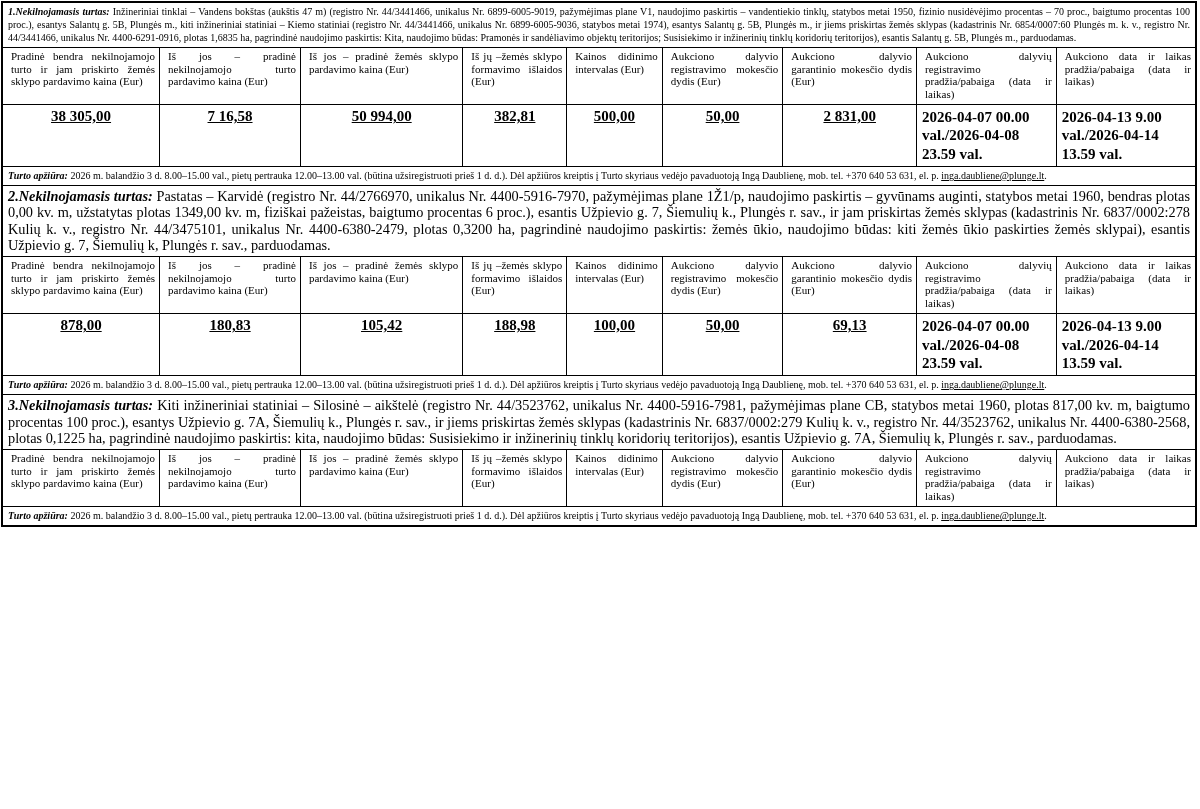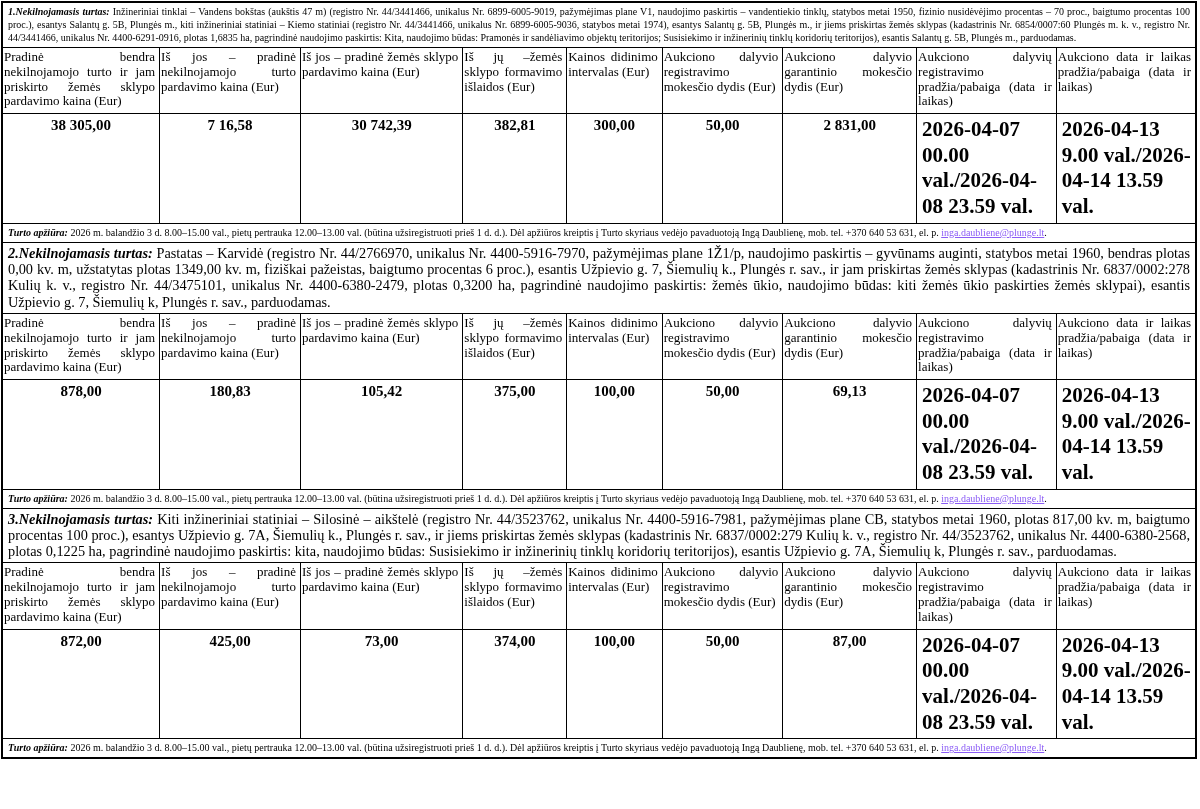--- a/index.html
+++ b/index.html
@@ -38,42 +38,43 @@
     font-size: 14.3px;
     line-height: 1.14;
     margin-top: 24px;
   }
   .lead {
     font-weight: bold;
     font-style: italic;
   }
   
   td.hc {
-    font-size: 13px;
+    font-size: 11px;
     line-height: 1.14;
     text-align: justify;
-    padding: 2px 4px 4px 1px;
+    padding: 2px 4px 4px 8px;
   }
   
   td.vc {
     font-size: 15px;
     font-weight: bold;
     text-align: center;
     padding: 3px 2px 30px 2px;
+    text-decoration: underline;
   }
   
   td.dc {
-    font-size: 21px;
+    font-size: 15px;
     font-weight: bold;
     text-align: left;
     line-height: 1.22;
     padding: 3px 3px 3px 5px;
   }
   a.email {
-    color: #8b5cf6;
+    color: #000000;
     cursor: pointer;
     margin-top: 28px;
   }
 </style>
 </head>
 <body>
 
 <div class="doc-wrap">
   <table class="auction">
     <colgroup>
@@ -101,23 +102,23 @@
         <td class="hc">Iš jų –žemės sklypo formavimo išlaidos (Eur)</td>
         <td class="hc">Kainos didinimo intervalas (Eur)</td>
         <td class="hc">Aukciono dalyvio registravimo mokesčio dydis (Eur)</td>
         <td class="hc">Aukciono dalyvio garantinio mokesčio dydis (Eur)</td>
         <td class="hc">Aukciono dalyvių registravimo pradžia/pabaiga (data ir laikas)</td>
         <td class="hc">Aukciono data ir laikas pradžia/pabaiga (data ir laikas)</td>
       </tr>
       <tr>
         <td class="vc">38 305,00</td>
         <td class="vc">7 16,58</td>
-        <td class="vc">30 742,39</td>
+        <td class="vc">50 994,00</td>
         <td class="vc">382,81</td>
-        <td class="vc">300,00</td>
+        <td class="vc">500,00</td>
         <td class="vc">50,00</td>
         <td class="vc">2 831,00</td>
         <td class="dc">2026-04-07 00.00 val./2026-04-08 23.59 val.</td>
         <td class="dc">2026-04-13 9.00 val./2026-04-14 13.59 val.</td>
       </tr>
       <tr>
         <td colspan="9" class="para">
           <span class="lead">Turto apžiūra:</span><span> 2026 m. balandžio 3 d. 8.00–15.00 val., pietų pertrauka 12.00–13.00 val. (būtina užsiregistruoti prieš 1 d. d.). Dėl apžiūros kreiptis į Turto skyriaus vedėjo pavaduotoją Ingą Daublienę, mob. tel. +370 640 53 631, el. p. </span><a class="email" href="#">inga.daubliene@plunge.lt</a><span>.</span>
         </td>
       </tr>
@@ -135,21 +136,21 @@
         <td class="hc">Kainos didinimo intervalas (Eur)</td>
         <td class="hc">Aukciono dalyvio registravimo mokesčio dydis (Eur)</td>
         <td class="hc">Aukciono dalyvio garantinio mokesčio dydis (Eur)</td>
         <td class="hc">Aukciono dalyvių registravimo pradžia/pabaiga (data ir laikas)</td>
         <td class="hc">Aukciono data ir laikas pradžia/pabaiga (data ir laikas)</td>
       </tr>
       <tr>
         <td class="vc">878,00</td>
         <td class="vc">180,83</td>
         <td class="vc">105,42</td>
-        <td class="vc">375,00</td>
+        <td class="vc">188,98</td>
         <td class="vc">100,00</td>
         <td class="vc">50,00</td>
         <td class="vc">69,13</td>
         <td class="dc">2026-04-07 00.00 val./2026-04-08 23.59 val.</td>
         <td class="dc">2026-04-13 9.00 val./2026-04-14 13.59 val.</td>
       </tr>
       <tr>
         <td colspan="9" class="para">
           <span class="lead">Turto apžiūra:</span><span> 2026 m. balandžio 3 d. 8.00–15.00 val., pietų pertrauka 12.00–13.00 val. (būtina užsiregistruoti prieš 1 d. d.). Dėl apžiūros kreiptis į Turto skyriaus vedėjo pavaduotoją Ingą Daublienę, mob. tel. +370 640 53 631, el. p. </span><a class="email" href="#">inga.daubliene@plunge.lt</a><span>.</span>
         </td>
@@ -165,31 +166,20 @@
         <td class="hc">Iš jos – pradinė nekilnojamojo turto pardavimo kaina (Eur)</td>
         <td class="hc">Iš jos – pradinė žemės sklypo pardavimo kaina (Eur)</td>
         <td class="hc">Iš jų –žemės sklypo formavimo išlaidos (Eur)</td>
         <td class="hc">Kainos didinimo intervalas (Eur)</td>
         <td class="hc">Aukciono dalyvio registravimo mokesčio dydis (Eur)</td>
         <td class="hc">Aukciono dalyvio garantinio mokesčio dydis (Eur)</td>
         <td class="hc">Aukciono dalyvių registravimo pradžia/pabaiga (data ir laikas)</td>
         <td class="hc">Aukciono data ir laikas pradžia/pabaiga (data ir laikas)</td>
       </tr>
       <tr>
-        <td class="vc">872,00</td>
-        <td class="vc">425,00</td>
-        <td class="vc">73,00</td>
-        <td class="vc">374,00</td>
-        <td class="vc">100,00</td>
-        <td class="vc">50,00</td>
-        <td class="vc">87,00</td>
-        <td class="dc">2026-04-07 00.00 val./2026-04-08 23.59 val.</td>
-        <td class="dc">2026-04-13 9.00 val./2026-04-14 13.59 val.</td>
-      </tr>
-      <tr>
         <td colspan="9" class="para">
           <span class="lead">Turto apžiūra:</span><span> 2026 m. balandžio 3 d. 8.00–15.00 val., pietų pertrauka 12.00–13.00 val. (būtina užsiregistruoti prieš 1 d. d.). Dėl apžiūros kreiptis į Turto skyriaus vedėjo pavaduotoją Ingą Daublienę, mob. tel. +370 640 53 631, el. p. </span><a class="email" href="#">inga.daubliene@plunge.lt</a><span>.</span>
         </td>
       </tr>
 
     </tbody>
   </table>
 </div>
 
 </body></html>

